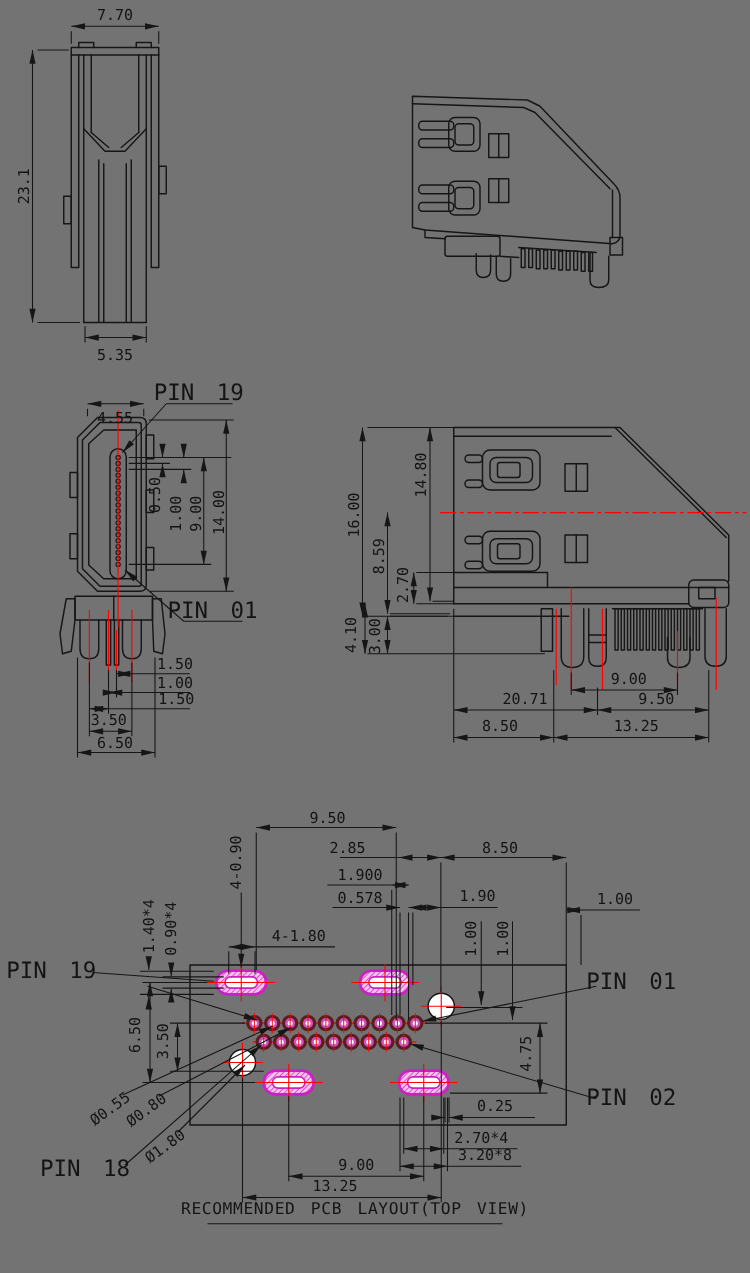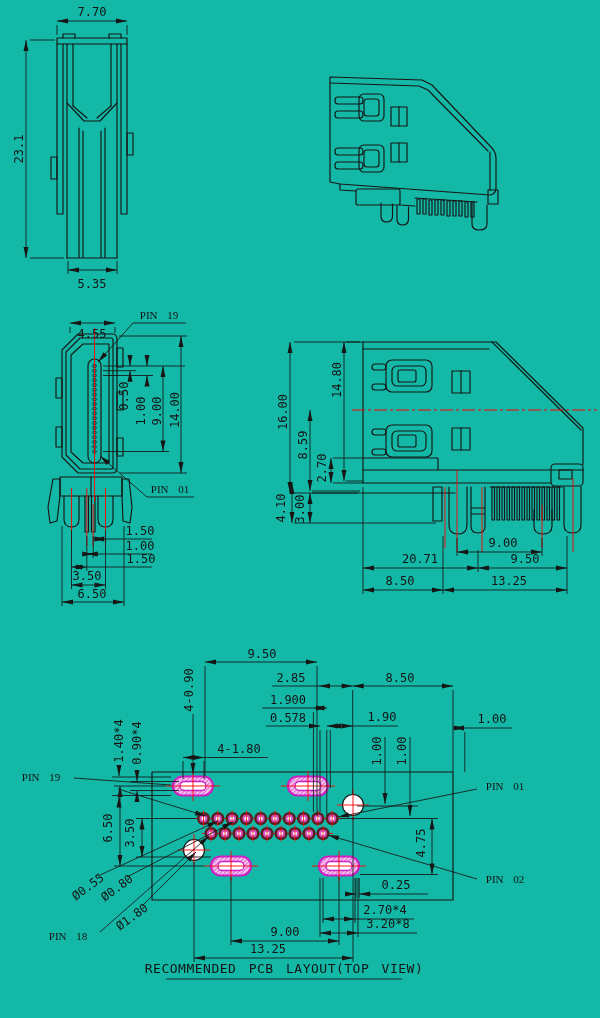--- a/index.html
+++ b/index.html
@@ -1,23 +1,23 @@
 <!DOCTYPE html>
 <html><head>
 <meta charset="utf-8">
 <style>
   html,body{margin:0;padding:0;background:#ffffff;}
-  #stage{position:relative;width:600px;height:1018px;background:#14b8a6;overflow:hidden;
+  #stage{position:relative;width:600px;height:1018px;background:#737373;overflow:hidden;
          font-family:"DejaVu Sans Mono", "Liberation Mono", monospace;}
   svg{position:absolute;left:0;top:0;}
   .dim{position:absolute;font-size:12px;color:#141414;white-space:nowrap;
        transform:translate(-50%,-50%);line-height:1;}
   .rot{transform:translate(-50%,-50%) rotate(-90deg);}
   .diag{transform:translate(-50%,-50%) rotate(-36deg);}
-  .pin-label{font-size:11px;word-spacing:7px;font-family:Liberation Serif, serif;}
+  .pin-label{font-size:18px;word-spacing:7px;}
   .title{font-size:13px;letter-spacing:0.5px;word-spacing:4px;}
   .k{stroke:#161616;fill:none;stroke-width:1.15;stroke-linejoin:round;stroke-linecap:round;}
   .t{stroke:#161616;fill:none;stroke-width:0.85;}
   .r{stroke:#ff0000;fill:none;stroke-width:0.9;}
   .rc{stroke:#ff0000;fill:none;stroke-width:1;stroke-dasharray:13 3 3 3;}
 </style>
 </head>
 <body>
 
 <div id="stage">
@@ -342,21 +342,21 @@
   <div class="dim rot" style="left:322px;top:468px">2.70</div>
   <div class="dim rot" style="left:281px;top:508px">4.10</div>
   <div class="dim rot" style="left:300px;top:509px">3.00</div>
   <div class="dim" style="left:503px;top:543px">9.00</div>
   <div class="dim" style="left:420px;top:559px">20.71</div>
   <div class="dim" style="left:525px;top:559px">9.50</div>
   <div class="dim" style="left:400px;top:581px">8.50</div>
   <div class="dim" style="left:509px;top:581px">13.25</div>
 
   <div class="dim" style="left:262px;top:654px">9.50</div>
-  <div class="dim" style="left:291px;top:678px">2.85</div>
+  <div class="dim" style="left:278px;top:678px">2.85</div>
   <div class="dim" style="left:400px;top:678px">8.50</div>
   <div class="dim" style="left:288px;top:700px">1.900</div>
   <div class="dim" style="left:288px;top:718px">0.578</div>
   <div class="dim" style="left:382px;top:717px">1.90</div>
   <div class="dim" style="left:492px;top:719px">1.00</div>
   <div class="dim rot" style="left:189px;top:690px">4-0.90</div>
   <div class="dim rot" style="left:119px;top:741px">1.40*4</div>
   <div class="dim rot" style="left:137px;top:743px">0.90*4</div>
   <div class="dim" style="left:239px;top:749px">4-1.80</div>
   <div class="dim rot" style="left:377px;top:751px">1.00</div>

